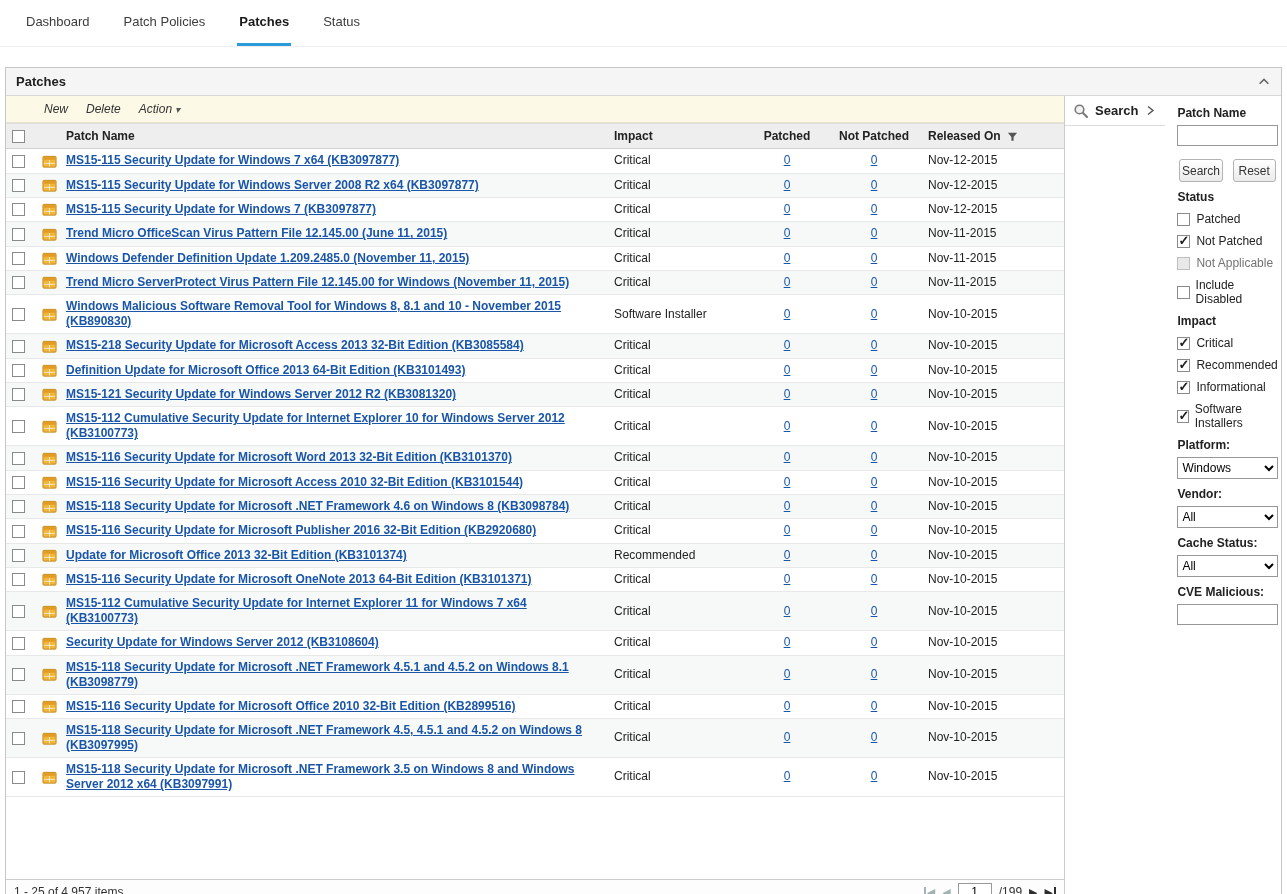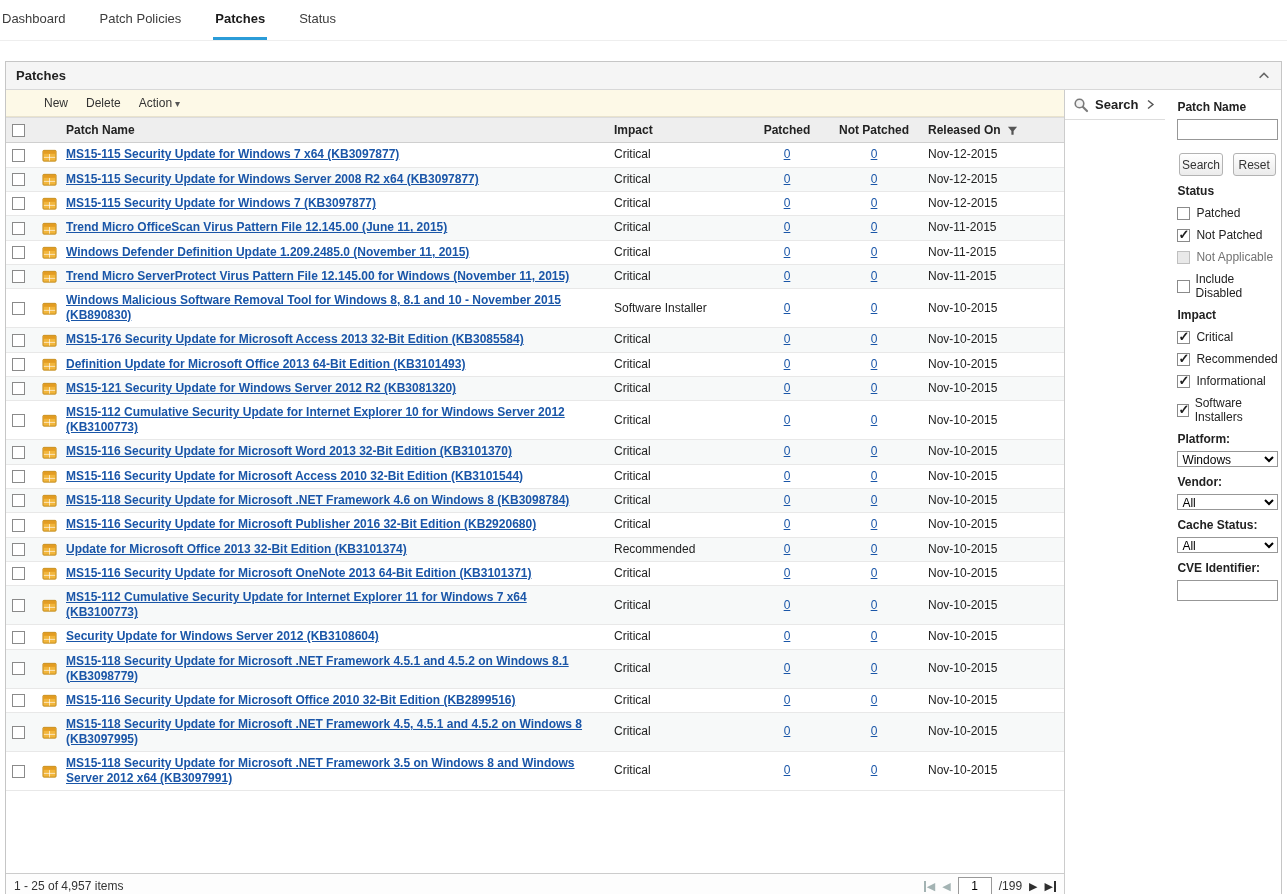--- a/index.html
+++ b/index.html
@@ -1,34 +1,34 @@
 <!DOCTYPE html>
 <html><head>
 <meta charset="utf-8">
 <style>
   * { box-sizing: border-box; margin: 0; padding: 0; }
   html,body { width:1287px; height:894px; overflow:hidden; }
   body { font-family:"Liberation Sans", sans-serif; font-size:12px; color:#333; background:#fff; }
 
   
-  .topnav { display:flex; align-items:stretch; gap:30px; height:41px; background:#fff; border-bottom:1px solid #eee; }
+  .topnav { display:flex; align-items:stretch; gap:30px; padding-left:24px; height:47px; background:#fff; border-bottom:1px solid #eee; }
   .tab { display:flex; align-items:center; font-size:13px; color:#3c3c3c; cursor:pointer; border-bottom:3px solid transparent; padding:0 2px; }
   .tab.active { font-weight:bold; color:#1a1a1a; border-bottom-color:#2b9cd8; }
 
   
   .panel { margin:20px 5px 0; border:1px solid #c6c6c6; height:838px; display:flex; flex-direction:column; background:#fff; }
   .panel-header { height:28px; background:#f5f5f5; border-bottom:1px solid #d8d8d8; display:flex; align-items:center; padding:0 10px; }
   .panel-title { font-weight:bold; font-size:13px; color:#222; }
   .panel-chevron { margin-left:auto; cursor:pointer; display:flex; align-items:center; }
   .panel-body { flex:1; display:flex; min-height:0; }
 
   .main { flex:1; min-width:0; display:flex; flex-direction:column; border-right:1px solid #ccc; }
 
   
-  .toolbar { height:27px; flex:0 0 27px; background:#fdf9e7; border-bottom:1px solid #e9e3cd; display:flex; align-items:center; gap:18px; padding-left:38px; color:#333; }
+  .toolbar { height:27px; flex:0 0 27px; background:#fdf9e7; border-bottom:1px solid #e9e3cd; display:flex; align-items:center; gap:18px; padding-left:38px; color:#333;font-style:italic; }
   .tbtn { cursor:pointer; }
   .caret { font-size:10px; color:#555; margin-left:3px; }
 
   
   .table-scroll { flex:1; overflow:hidden; }
   table { width:100%; border-collapse:collapse; table-layout:fixed; font-size:12px; }
   col.c-check { width:30px; } col.c-icon { width:24px; } col.c-name { width:548px; }
   col.c-impact { width:140px; } col.c-patched { width:78px; } col.c-notpatched { width:96px; }
   thead th { background:#eeeeee; border-top:1px solid #dcdcdc; border-bottom:1px solid #cfcfcf;
              font-weight:bold; text-align:left; padding:5px 6px; color:#222; height:24px; }
@@ -67,21 +67,21 @@
   .search-chevron { margin-left:auto; cursor:pointer; display:flex; align-items:center; }
   .search-body { padding:8px 12px 0; }
   .field-label { font-weight:bold; color:#222; margin:8px 0 5px; }
   .text-input { width:100%; height:21px; border:1px solid #979797; padding:2px 4px; font-size:12px; font-family:inherit; }
   .btn-row { display:flex; gap:10px; margin:13px 2px 4px; }
   .side-btn { flex:1; height:23px; border:1px solid #b3b3b3; border-radius:3px; background:linear-gradient(#ffffff,#ebebeb);
       font-size:12px; color:#333; cursor:pointer; font-family:inherit; }
   .chk-row { display:flex; align-items:center; gap:6px; margin:8px 0; }
   .chk-row label { color:#222; cursor:pointer; }
   .chk-row.disabled label { color:#737373; cursor:default; }
-  .side-select { width:100%; height:16px; font-size:12px; border:1px solid #979797; background:#fff; font-family:inherit; }
+  .side-select { width:100%; height:22px; font-size:12px; border:1px solid #979797; background:#fff; font-family:inherit; }
 </style>
 </head>
 <body>
 
 <div class="topnav">
   <div class="tab">Dashboard</div>
   <div class="tab">Patch Policies</div>
   <div class="tab active">Patches</div>
   <div class="tab">Status</div>
 </div>
@@ -247,21 +247,21 @@
               <tr>
     <td><input type="checkbox" style=""></td>
     <td>
       <svg class="patch-icon" viewBox="0 0 16 16">
         <rect x="1" y="2.5" width="14" height="11.5" rx="1" fill="#f2b63c" stroke="#c08a1d"></rect>
         <rect x="1.6" y="3" width="12.8" height="3.2" fill="#e39c22"></rect>
         <line x1="8" y1="6.5" x2="8" y2="13.5" stroke="#ffffff" stroke-width="1" opacity="0.7"></line>
         <line x1="2" y1="10" x2="14" y2="10" stroke="#ffffff" stroke-width="1" opacity="0.7"></line>
       </svg>
     </td>
-    <td><a href="#" class="patch-link">MS15-176 Security Update for Microsoft Access 2013 32-Bit Edition (KB3085584)</a></td>
+    <td><a href="#" class="patch-link">MS15-218 Security Update for Microsoft Access 2013 32-Bit Edition (KB3085584)</a></td>
     <td>Critical</td>
     <td class="center"><a href="#" class="num-link">0</a></td>
     <td class="center"><a href="#" class="num-link">0</a></td>
     <td>Nov-10-2015</td>
   </tr>
               <tr>
     <td><input type="checkbox" style=""></td>
     <td>
       <svg class="patch-icon" viewBox="0 0 16 16">
         <rect x="1" y="2.5" width="14" height="11.5" rx="1" fill="#f2b63c" stroke="#c08a1d"></rect>
@@ -586,18 +586,18 @@
 
         <div class="field-label">Platform:</div>
         <select class="side-select"><option>Windows</option></select>
 
         <div class="field-label">Vendor:</div>
         <select class="side-select"><option>All</option></select>
 
         <div class="field-label">Cache Status:</div>
         <select class="side-select"><option>All</option></select>
 
-        <div class="field-label">CVE Identifier:</div>
+        <div class="field-label">CVE Malicious:</div>
         <input type="text" class="text-input" style="">
       </div>
     </aside>
   </div>
 </div>
 
 </body></html>

